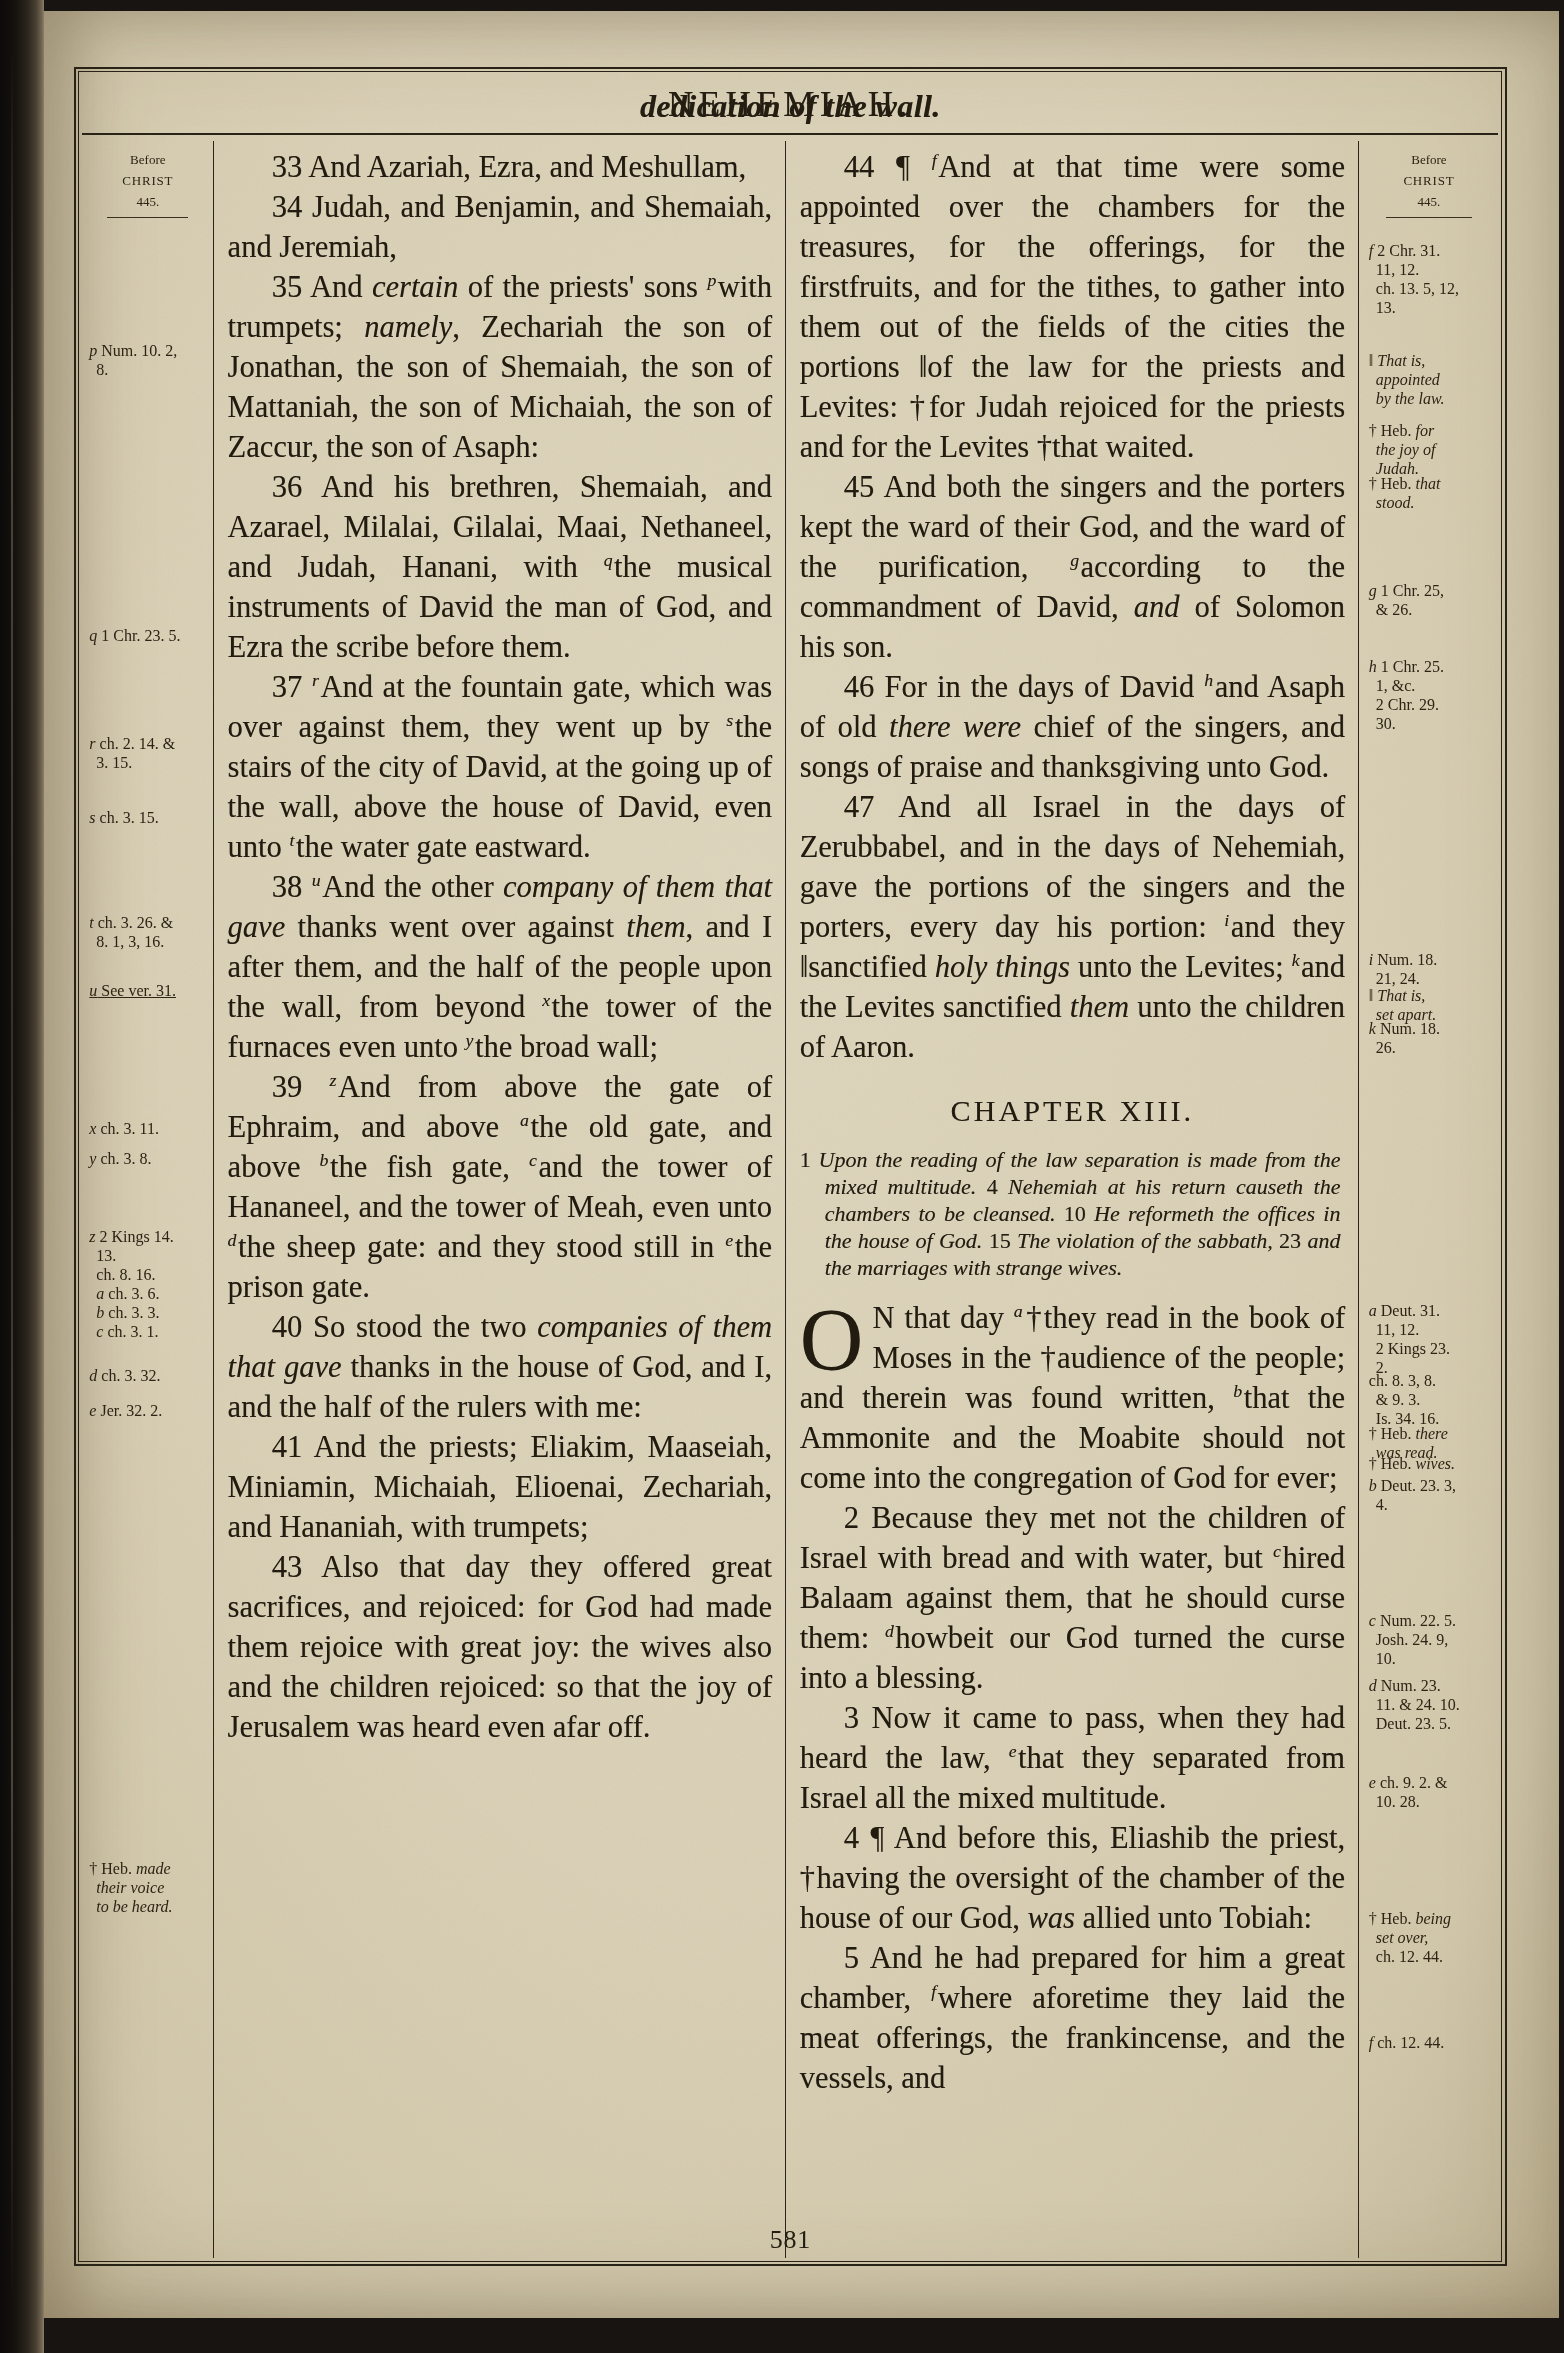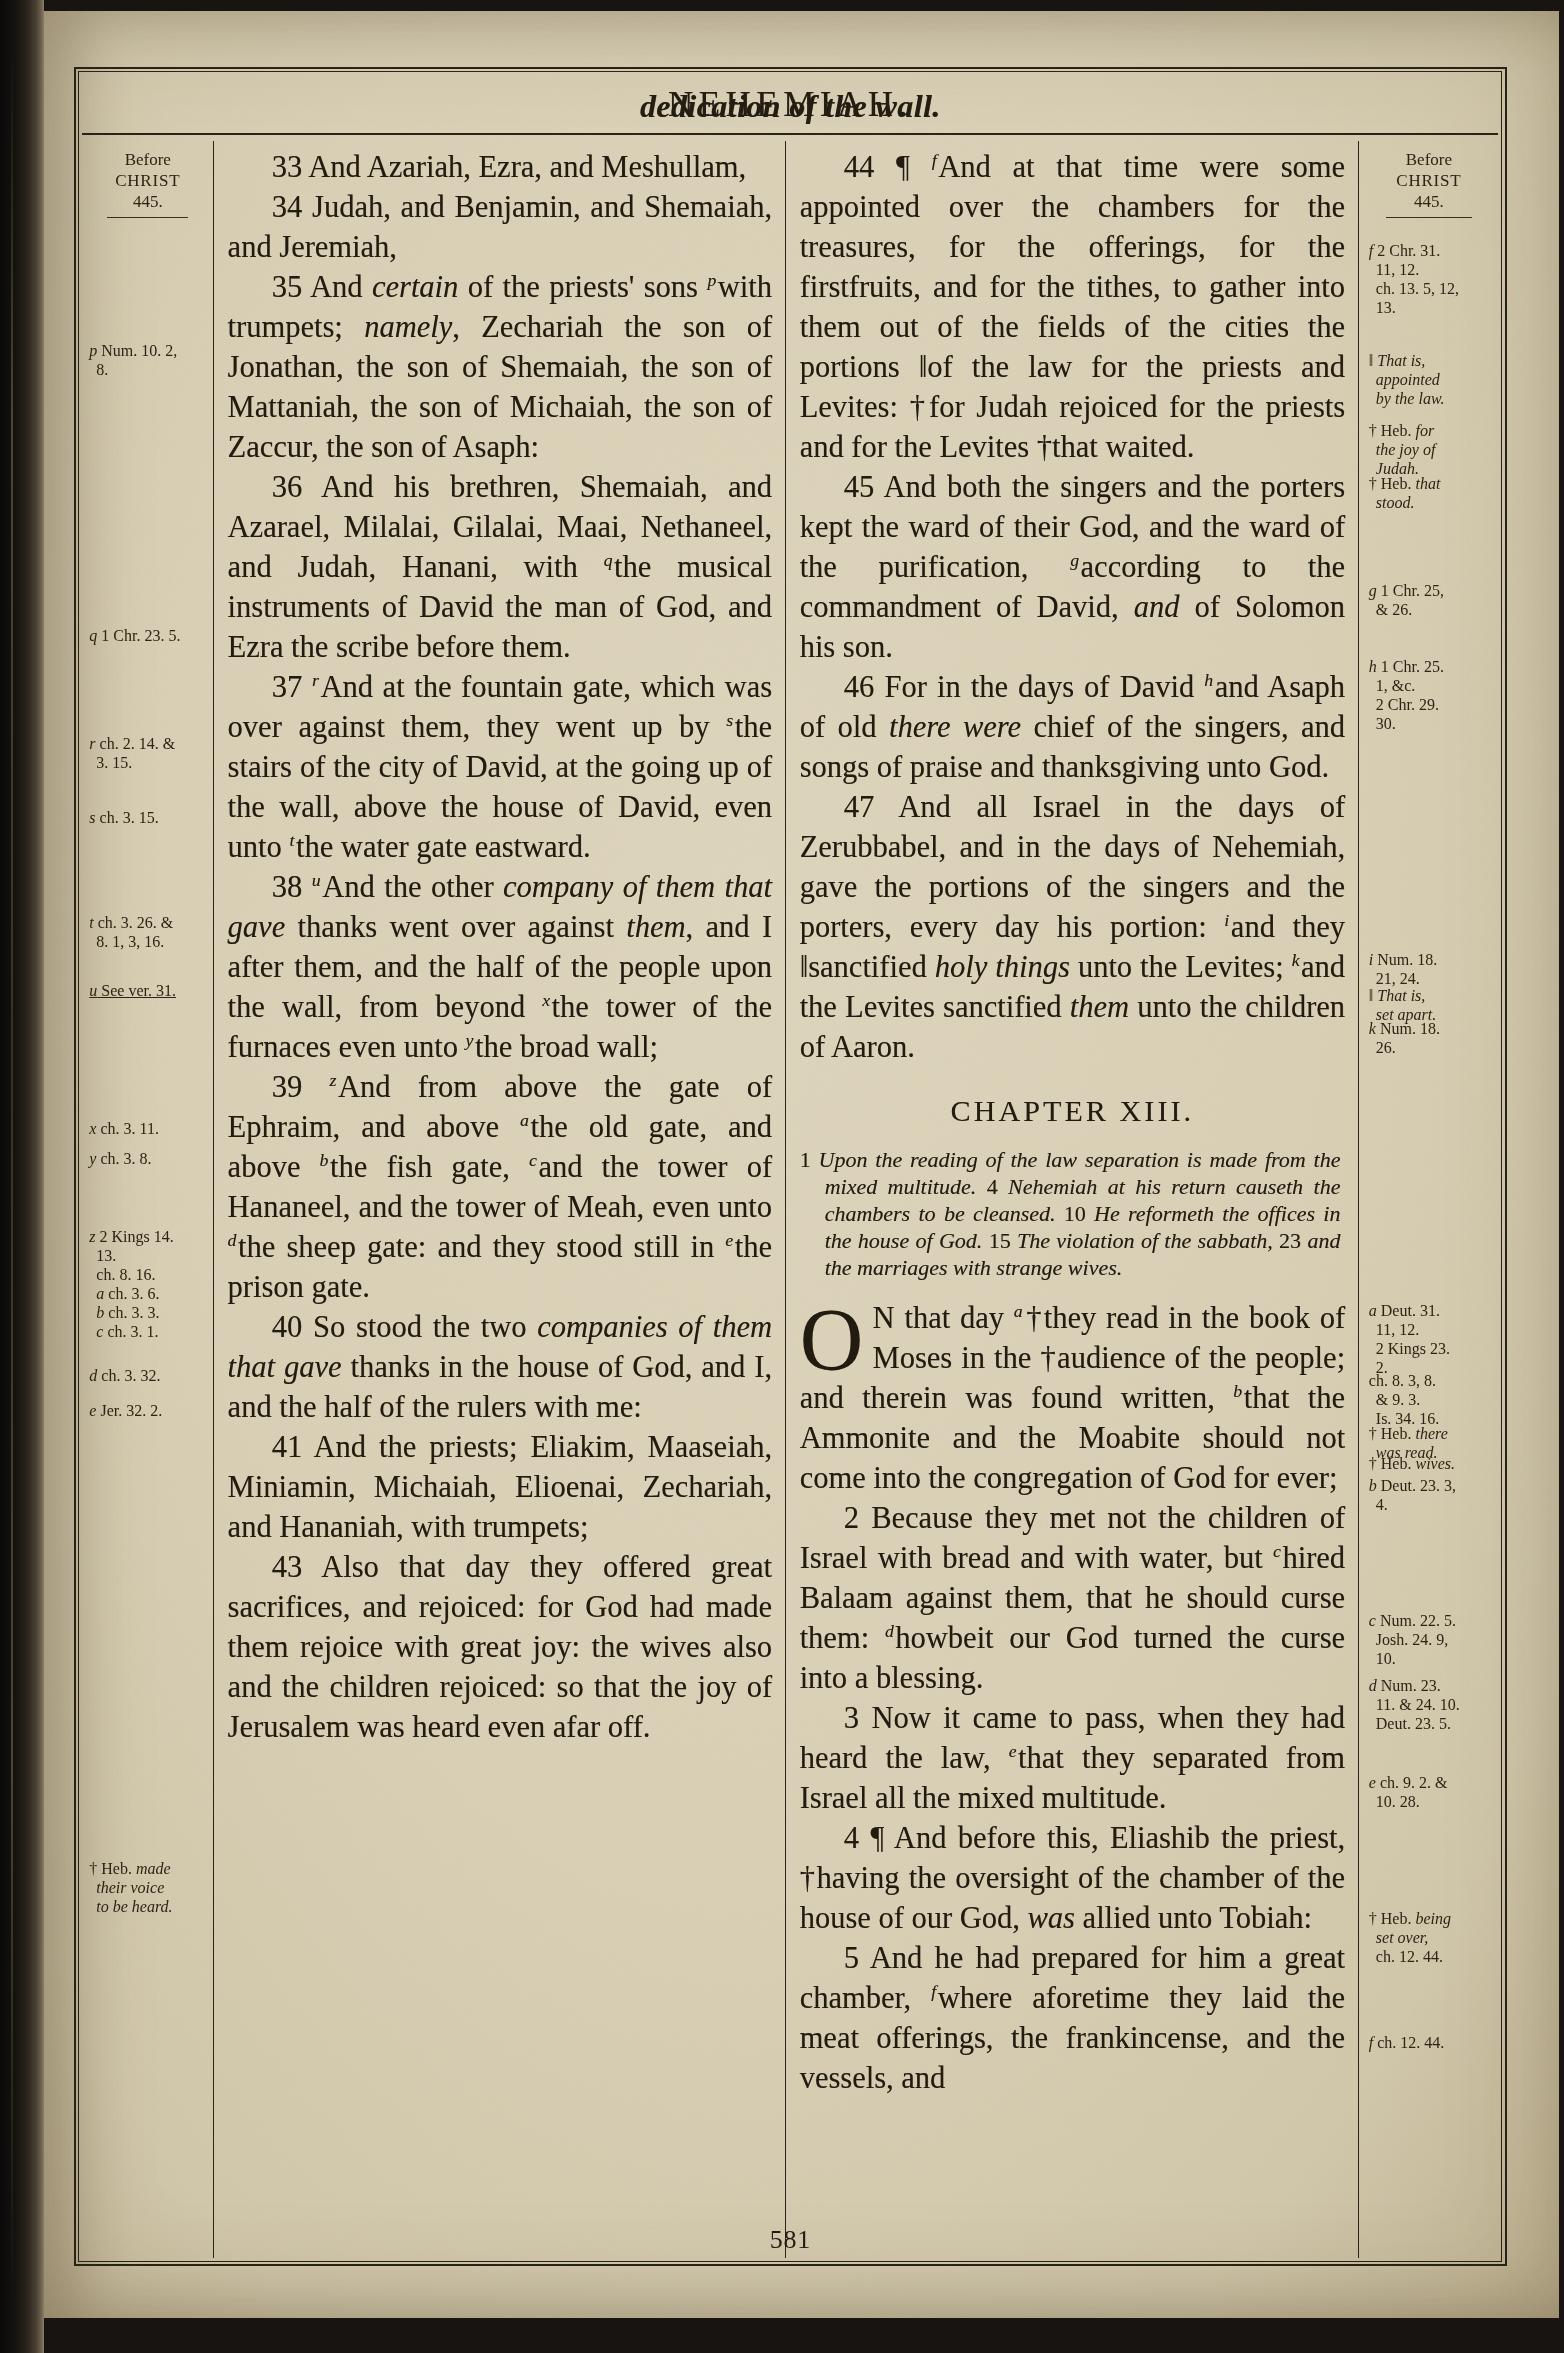--- a/index.html
+++ b/index.html
@@ -55,21 +55,21 @@
   .content{
     position:absolute;top:72px;left:6.3px;right:6.3px;bottom:6.3px;
     display:grid;grid-template-columns:131px 1fr 1fr 139px;
   }
   .margin-col{
     position:relative;overflow:hidden;
     font-size:16px;line-height:19px;color:#2c2414;
   }
   .bc-block{
     position:absolute;top:7.8px;left:0;right:0;text-align:center;
-    font-size:17px;line-height:21px;
+    font-size:13px;line-height:21px;
   }
   .bc-caps{letter-spacing:0.8px;}
   .bc-block::after{content:"";display:block;width:62%;margin:5.5px auto 0;border-bottom:1.2px solid #3a3020;}
   .margin-note{
     position:absolute;left:7px;right:2.3px;
     white-space:pre-line;text-indent:-7px;padding-left:7px;
   }
   .margin-right .margin-note{left:9.4px;right:2.3px;}
   .text-col{
     overflow:hidden;padding:6.3px 13.3px 0;

